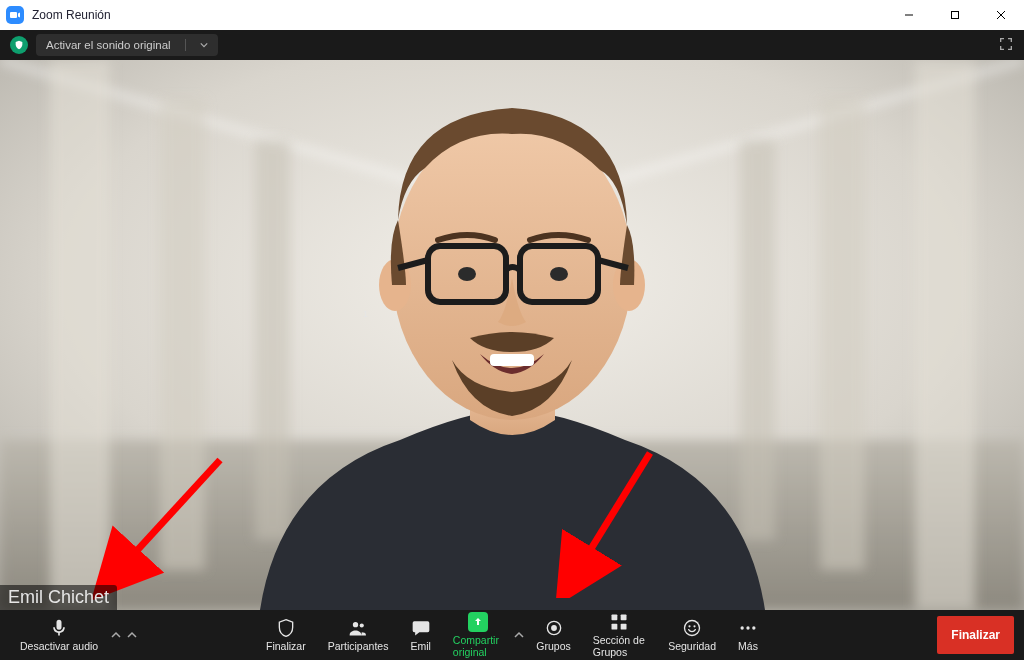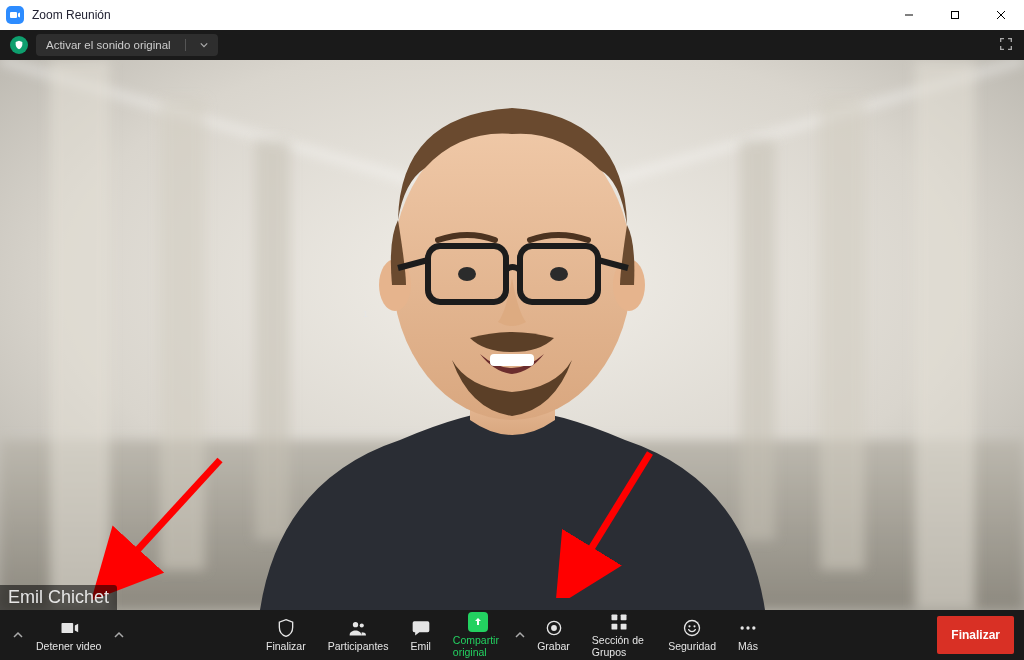--- a/index.html
+++ b/index.html
@@ -189,31 +189,31 @@
         </marker>
       </defs>
     <line x1="110" y1="15" x2="30" y2="145" stroke="#ff0000" stroke-width="7" marker-end="url(#ah2)"></line>
   </svg>
 
   <div class="name-tag">Emil Chichet</div>
 </div>
 
 <div class="toolbar">
   <div class="tool-left">
+    <div class="tool-item">
+      <svg viewBox="0 0 24 24">
+          <path d="M12 14a3 3 0 003-3V5a3 3 0 00-6 0v6a3 3 0 003 3zm5-3a5 5 0 01-10 0H5a7 7 0 006 6.9V21h2v-3.1A7 7 0 0019 11h-2z"></path>
+        </svg>
+      <span>Desactivar audio</span>
+    </div>
     <div class="tool-caret">
         <svg viewBox="0 0 10 10">
           <path d="M1 7l4-4 4 4" fill="none" stroke="#aaa" stroke-width="1.5"></path>
         </svg>
       </div>
-    <div class="tool-item">
-      <svg viewBox="0 0 24 24">
-          <path d="M4 6h12a1 1 0 011 1v10a1 1 0 01-1 1H4a1 1 0 01-1-1V7a1 1 0 011-1zm15 3l4-2v10l-4-2V9z"></path>
-        </svg>
-      <span>Detener video</span>
-    </div>
     <div class="tool-caret">
         <svg viewBox="0 0 10 10">
           <path d="M1 7l4-4 4 4" fill="none" stroke="#aaa" stroke-width="1.5"></path>
         </svg>
       </div>
   </div>
 
   <div class="tool-center">
     <div class="tool-item">
       <svg viewBox="0 0 24 24">
@@ -247,21 +247,21 @@
     <div class="tool-caret">
         <svg viewBox="0 0 10 10">
           <path d="M1 7l4-4 4 4" fill="none" stroke="#aaa" stroke-width="1.5"></path>
         </svg>
       </div>
     <div class="tool-item">
       <svg viewBox="0 0 24 24">
           <circle cx="12" cy="12" r="8" fill="none" stroke="#e5e5e5" stroke-width="1.6"></circle>
           <circle cx="12" cy="12" r="3.5"></circle>
         </svg>
-      <span>Grabar</span>
+      <span>Grupos</span>
     </div>
     <div class="tool-item">
       <svg viewBox="0 0 24 24">
           <rect x="3" y="3" width="7" height="7" rx="1"></rect>
           <rect x="14" y="3" width="7" height="7" rx="1"></rect>
           <rect x="3" y="14" width="7" height="7" rx="1"></rect>
           <rect x="14" y="14" width="7" height="7" rx="1"></rect>
         </svg>
       <span>Sección de Grupos</span>
     </div>

